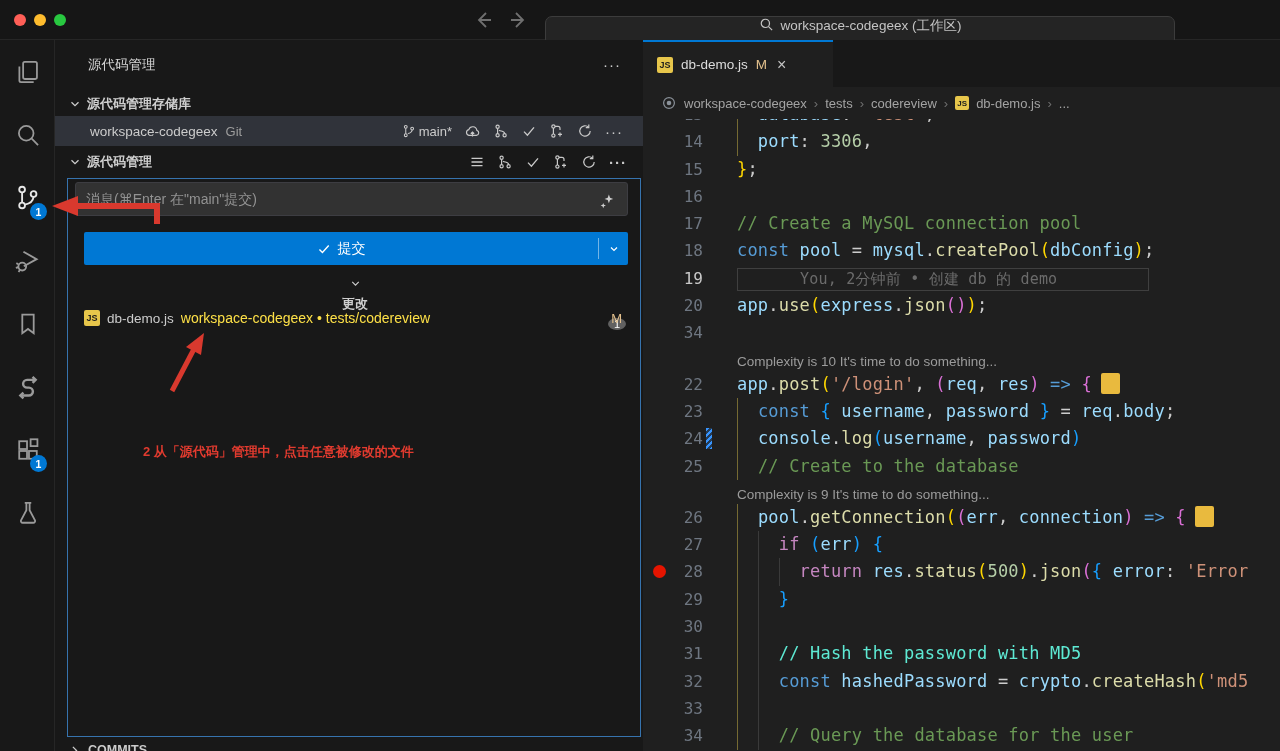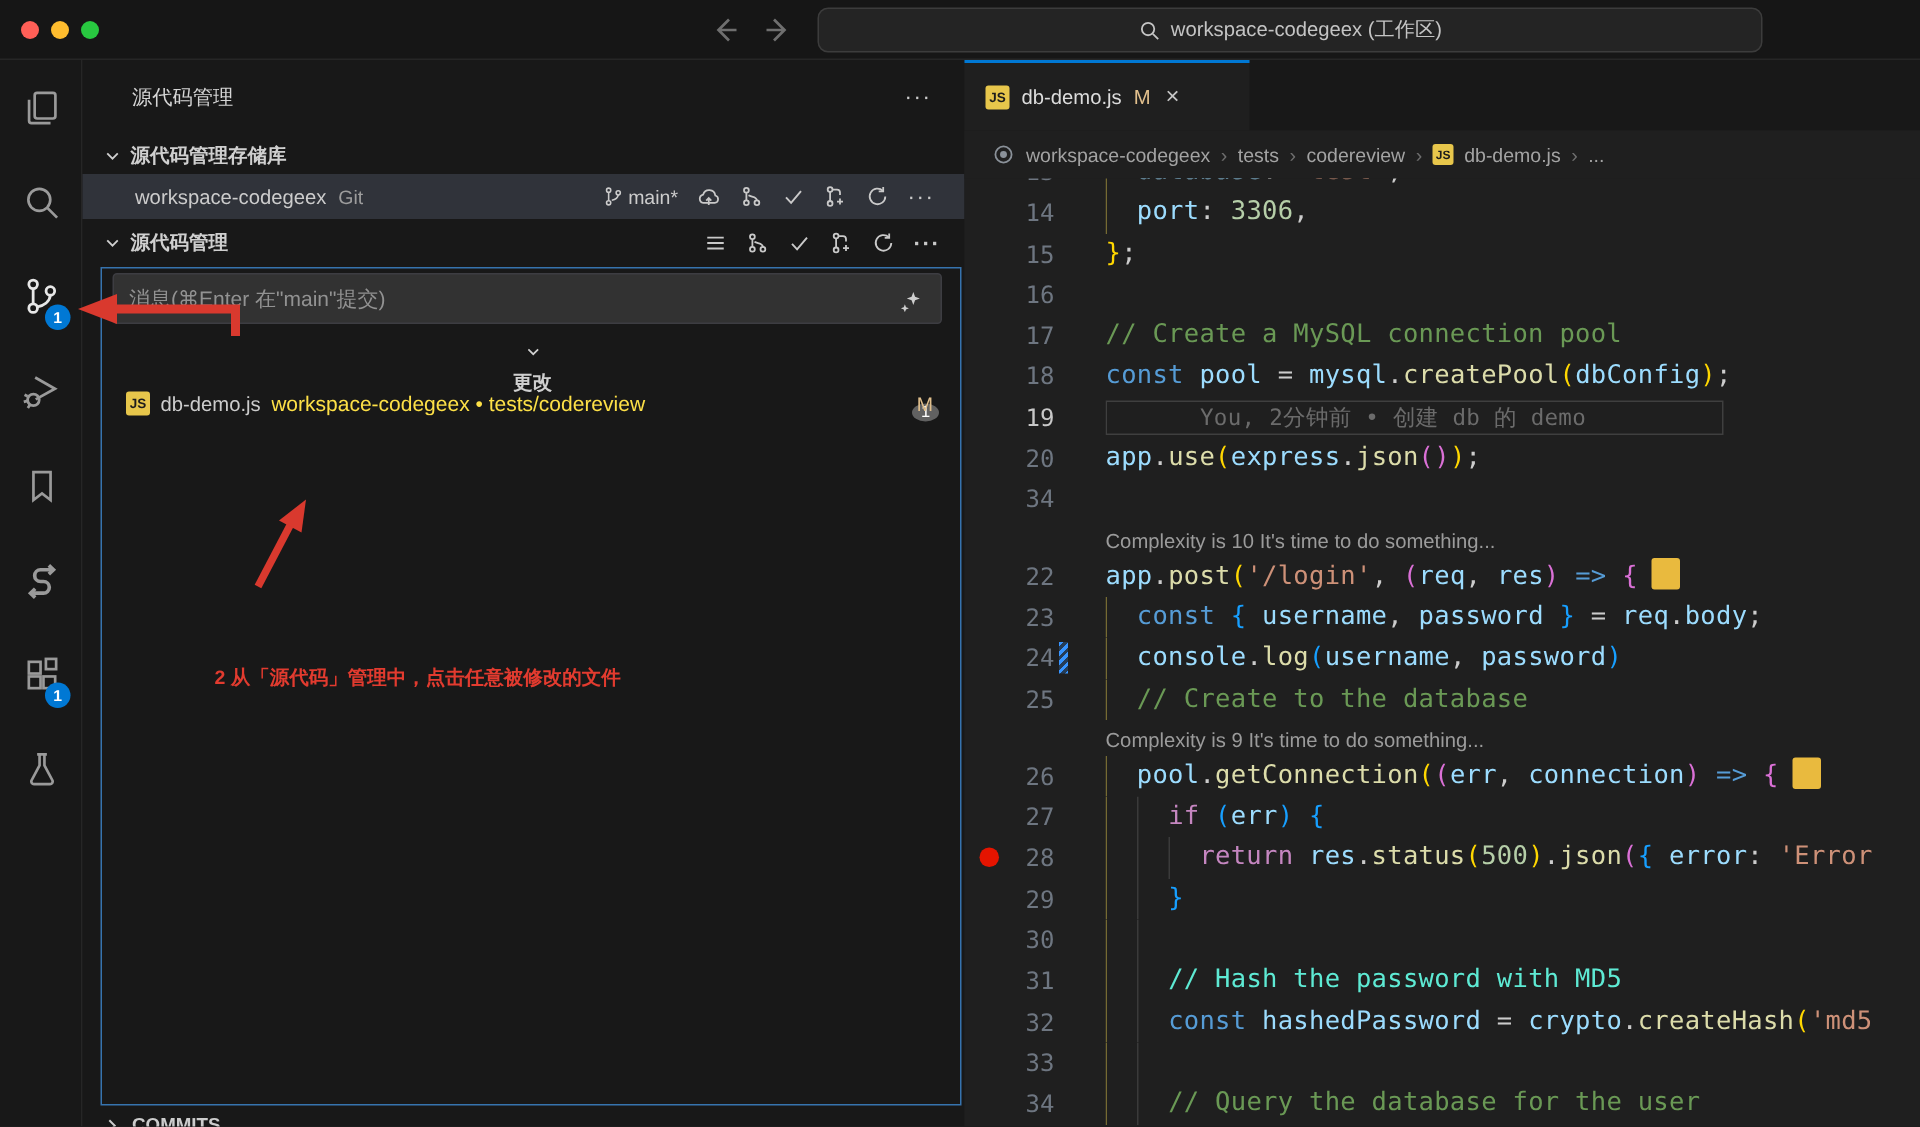--- a/index.html
+++ b/index.html
@@ -10,22 +10,22 @@
     color:#cccccc; -webkit-font-smoothing:antialiased;
   }
   svg { display:block; }
 
   
   .titlebar { position:absolute; left:0; top:0; width:1280px; height:40px; background:#161616; border-bottom:1px solid #262626; }
   .traffic { position:absolute; top:14px; width:12px; height:12px; border-radius:50%; }
   .t-red{ left:14px; background:#ff5f57; } .t-yellow{ left:34px; background:#febc2e; } .t-green{ left:54px; background:#28c840; }
   .navarrow { position:absolute; top:8px; width:24px; height:24px; color:#6f6f6f; }
   .nav-back{ left:472px; } .nav-fwd{ left:506px; }
-  .cmdcenter { position:absolute; left:545px; top:5px; width:630px; height:30px; background:#242424;
-    border:1px solid #3c3c3c; border-radius:7px; display:flex; align-items:center; justify-content:center;
+  .cmdcenter { position:absolute; left:545px; top:16px; width:630px; height:30px; background:#242424;
+    border:1px solid #3c3c3c; border-radius:7px; display:flex; justify-content:center;
     gap:7px; color:#c4c4c4; font-size:13.5px; }
 
   
   .activitybar { position:absolute; left:0; top:40px; width:55px; height:711px; background:#181818; border-right:1px solid #262626; }
   .act-item { position:relative; width:55px; height:63px; display:flex; align-items:center; justify-content:center; color:#9a9a9a; }
   .act-item.active { color:#e7e7e7; }
   .act-badge { position:absolute; right:8px; bottom:9px; min-width:17px; height:17px; border-radius:50%;
     background:#0078d4; color:#fff; font-size:10.5px; display:flex; align-items:center; justify-content:center; font-weight:bold; }
 
   
@@ -291,20 +291,36 @@
 
   <div class="scm-panel">
     <div style="position:relative;">
       <input class="commit-input" placeholder="消息(⌘Enter 在&quot;main&quot;提交)" style="">
       <span class="sparkle">
         <svg width="17" height="17" viewBox="0 0 16 16" fill="currentColor">
             <path d="M9.3 1.5l1.1 3 3 1.1-3 1.1-1.1 3-1.1-3-3-1.1 3-1.1zM4 9.3l.7 1.8 1.8.7-1.8.7L4 14.3l-.7-1.8-1.8-.7 1.8-.7z"></path>
           </svg>
       </span>
     </div>
+    <div class="commit-btn">
+      <div class="commit-main">
+        <span>
+            <svg width="14" height="14" viewBox="0 0 16 16" fill="none" stroke="#ffffff" stroke-width="1.6">
+              <path d="M2.8 8.6l3.4 3.4L13.4 4"></path>
+            </svg>
+          </span>
+        <span>提交</span>
+      </div>
+      <div class="commit-split"></div>
+      <div class="commit-drop">
+        <svg width="12" height="12" viewBox="0 0 16 16" fill="none" stroke="#ffffff" stroke-width="1.6">
+            <path d="M4 6l4 4 4-4"></path>
+          </svg>
+      </div>
+    </div>
     <div class="changes-header">
       <span>
           <svg width="13" height="13" viewBox="0 0 16 16" fill="none" stroke="currentColor" stroke-width="1.4">
             <path d="M4 6l4 4 4-4"></path>
           </svg>
         </span>
       <span>更改</span>
       <span class="count-badge">1</span>
     </div>
     <div class="file-row">

